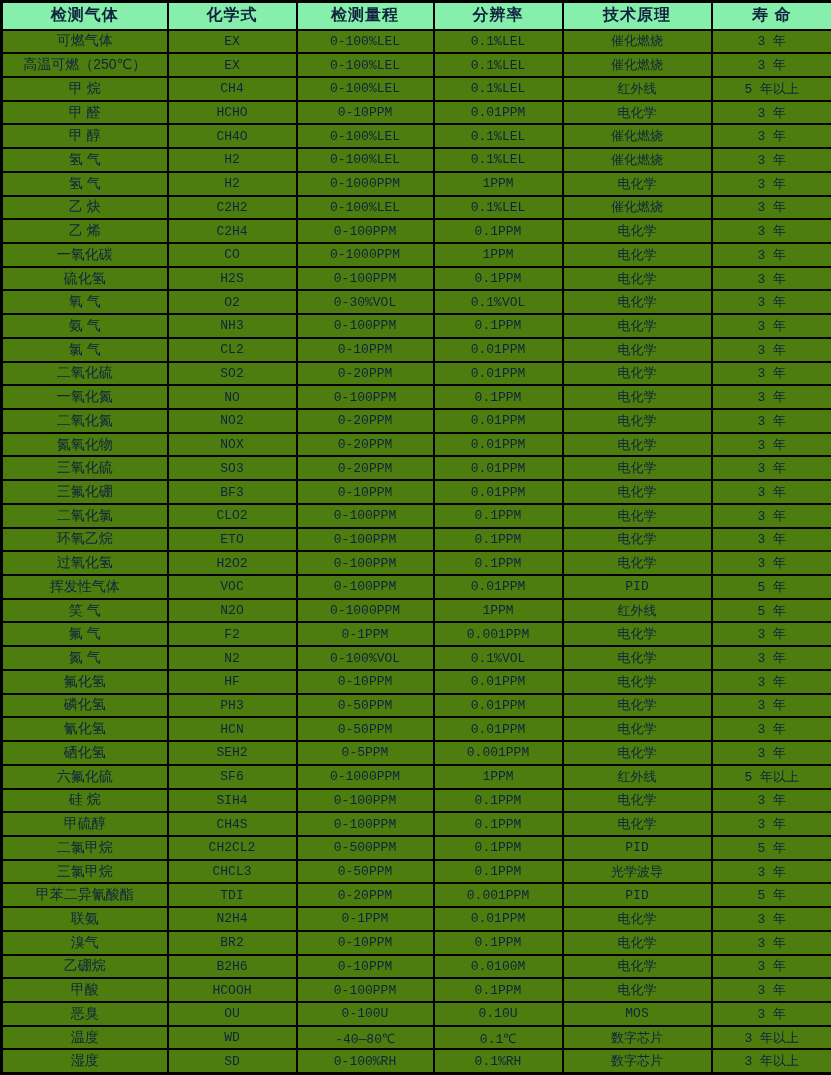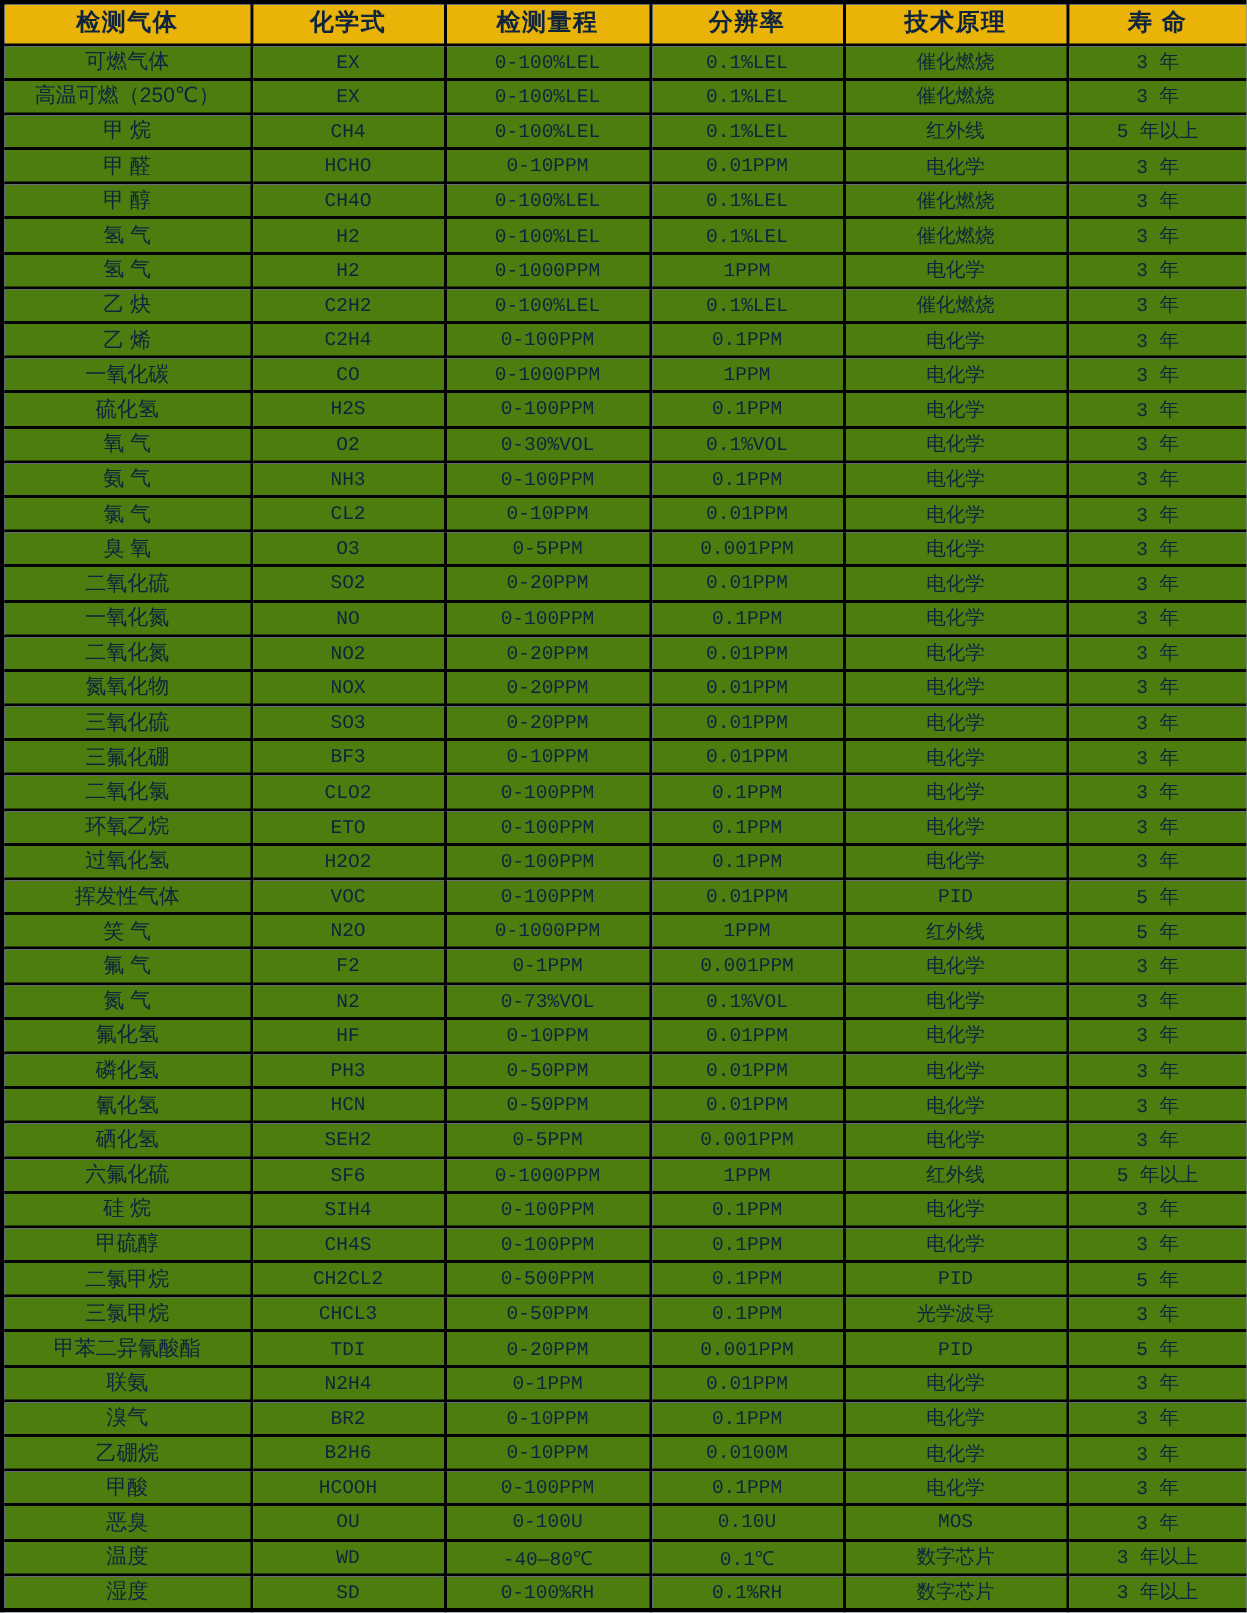--- a/index.html
+++ b/index.html
@@ -27,21 +27,21 @@
     vertical-align: middle;
     padding: 0 2px;
     overflow: hidden;
     white-space: nowrap;
     color: #10243e;
   }
   table.spec-table thead tr {
     height: 28px;
   }
   table.spec-table th {
-    background: #eab308;
+    background: #86efac;
     font-family: "Liberation Sans", "DejaVu Sans", sans-serif;
     font-weight: bold;
     font-size: 16px;
     letter-spacing: 1px;
   }
   table.spec-table tbody tr {
     height: 21px;
     background: #4d7c0f;
   }
   table.spec-table td {
@@ -184,28 +184,20 @@
         </tr>
         <tr>
           <td>氯 气</td>
           <td>CL2</td>
           <td>0-10PPM</td>
           <td>0.01PPM</td>
           <td>电化学</td>
           <td>3 年</td>
         </tr>
         <tr>
-          <td>臭 氧</td>
-          <td>O3</td>
-          <td>0-5PPM</td>
-          <td>0.001PPM</td>
-          <td>电化学</td>
-          <td>3 年</td>
-        </tr>
-        <tr>
           <td>二氧化硫</td>
           <td>SO2</td>
           <td>0-20PPM</td>
           <td>0.01PPM</td>
           <td>电化学</td>
           <td>3 年</td>
         </tr>
         <tr>
           <td>一氧化氮</td>
           <td>NO</td>
@@ -290,21 +282,21 @@
           <td>氟 气</td>
           <td>F2</td>
           <td>0-1PPM</td>
           <td>0.001PPM</td>
           <td>电化学</td>
           <td>3 年</td>
         </tr>
         <tr>
           <td>氮 气</td>
           <td>N2</td>
-          <td>0-73%VOL</td>
+          <td>0-100%VOL</td>
           <td>0.1%VOL</td>
           <td>电化学</td>
           <td>3 年</td>
         </tr>
         <tr>
           <td>氟化氢</td>
           <td>HF</td>
           <td>0-10PPM</td>
           <td>0.01PPM</td>
           <td>电化学</td>

